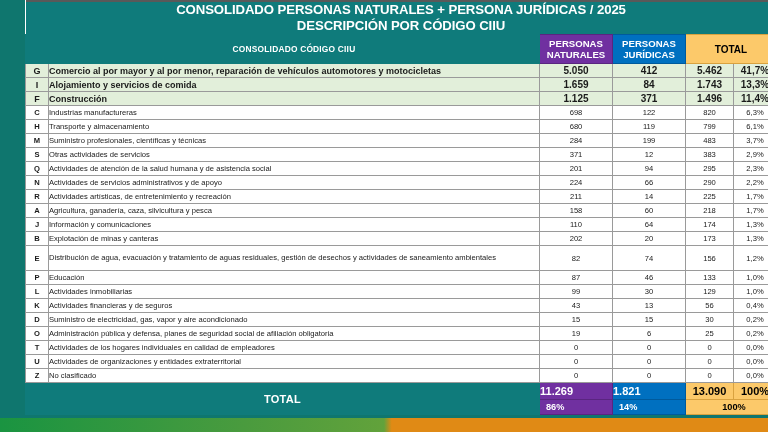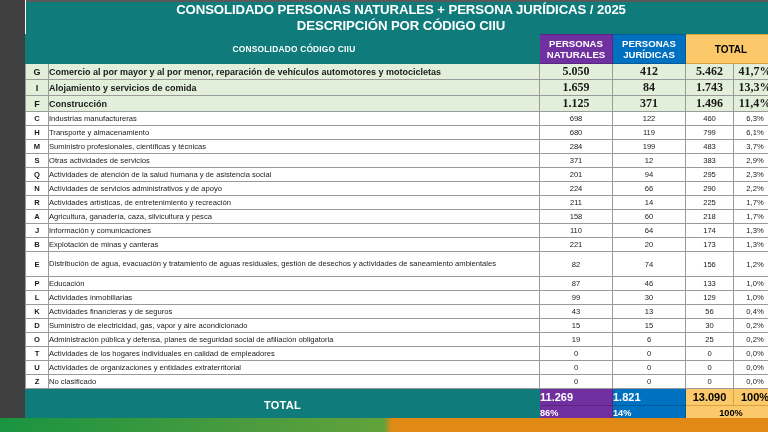--- a/index.html
+++ b/index.html
@@ -8,21 +8,21 @@
     background: #ffffff;
     width: 768px;
     height: 432px;
     overflow: hidden;
     font-family: "Liberation Sans", sans-serif;
   }
   #slide {
     position: relative;
     width: 768px;
     height: 432px;
-    background: #404040;
+    background: #0f766e;
     overflow: hidden;
   }
   
   #bottom-bar {
     position: absolute;
     left: 0;
     bottom: 0;
     width: 768px;
     height: 14px;
     background: linear-gradient(to right, #1a9441 0%, #4a9b3e 32%, #62a23b 50%, #e08a15 51%, #e08a15 100%);
@@ -122,21 +122,21 @@
     background: #ffffff;
   }
   td.num {
     text-align: center;
     background: #ffffff;
   }
   
   tr.hl td { background: #e2efda; }
   tr.hl td.code { font-size: 9px; font-weight: bold; }
   tr.hl td.desc { font-weight: bold; font-size: 9px; }
-  tr.hl td.num { font-weight: bold; font-size: 12px; font-family: Liberation Serif, serif; }
+  tr.hl td.num { font-weight: bold; font-size: 10px; }
 
   td.desc.justify {
     text-align: justify;
     text-align-last: left;
     line-height: 9.5px;
     padding-top: 2px;
     padding-bottom: 2px;
   }
 
   
@@ -164,21 +164,21 @@
     border: 1px solid #005a9c;
   }
   .ft-tot {
     background: #fcc96a;
     color: #000000;
     text-align: center;
     font-weight: bold;
     font-size: 11px;
     border: 1px solid #d9a23f;
   }
-  .ft-nat.small, .ft-jur.small, .ft-tot.small { font-size: 9.2px; }
+  .ft-nat.small, .ft-jur.small, .ft-tot.small { font-size: 9.2px; padding-left: 6px; }
 </style>
 </head>
 <body>
 
 <div id="slide">
 
   <div id="table-wrap">
     <table class="main">
       <colgroup>
         <col style="width:23px">
@@ -233,21 +233,21 @@
             <td class="num">1.125</td>
             <td class="num">371</td>
             <td class="num">1.496</td>
             <td class="num">11,4%</td>
           </tr>
           <tr class="row" style="height: 14px;">
             <td class="code">C</td>
             <td class="desc">Industrias manufactureras</td>
             <td class="num">698</td>
             <td class="num">122</td>
-            <td class="num">460</td>
+            <td class="num">820</td>
             <td class="num">6,3%</td>
           </tr>
           <tr class="row" style="height: 14px;">
             <td class="code">H</td>
             <td class="desc">Transporte y almacenamiento</td>
             <td class="num">680</td>
             <td class="num">119</td>
             <td class="num">799</td>
             <td class="num">6,1%</td>
           </tr>
@@ -303,21 +303,21 @@
             <td class="code">J</td>
             <td class="desc">Información y comunicaciones</td>
             <td class="num">110</td>
             <td class="num">64</td>
             <td class="num">174</td>
             <td class="num">1,3%</td>
           </tr>
           <tr class="row" style="height: 14px;">
             <td class="code">B</td>
             <td class="desc">Explotación de minas y canteras</td>
-            <td class="num">221</td>
+            <td class="num">202</td>
             <td class="num">20</td>
             <td class="num">173</td>
             <td class="num">1,3%</td>
           </tr>
           <tr class="row" style="height: 25px;">
             <td class="code">E</td>
             <td class="desc justify">Distribución de agua, evacuación y tratamiento de aguas residuales, gestión de desechos y actividades de saneamiento ambientales</td>
             <td class="num">82</td>
             <td class="num">74</td>
             <td class="num">156</td>

